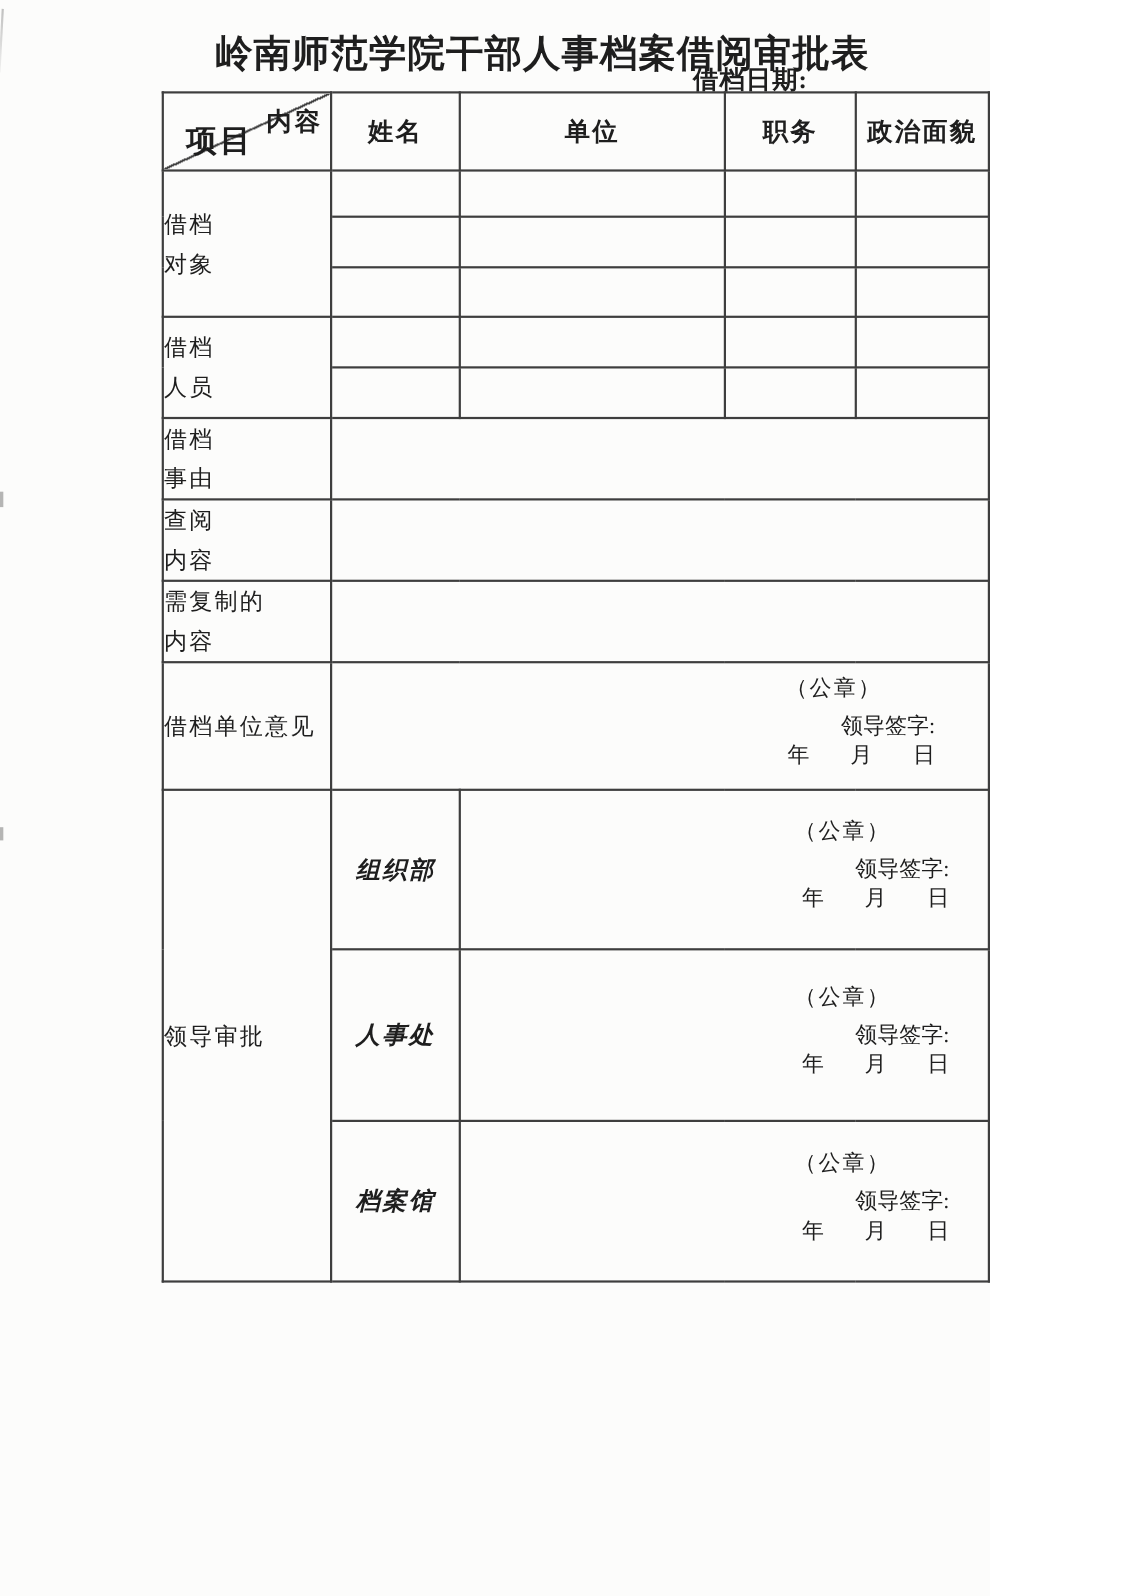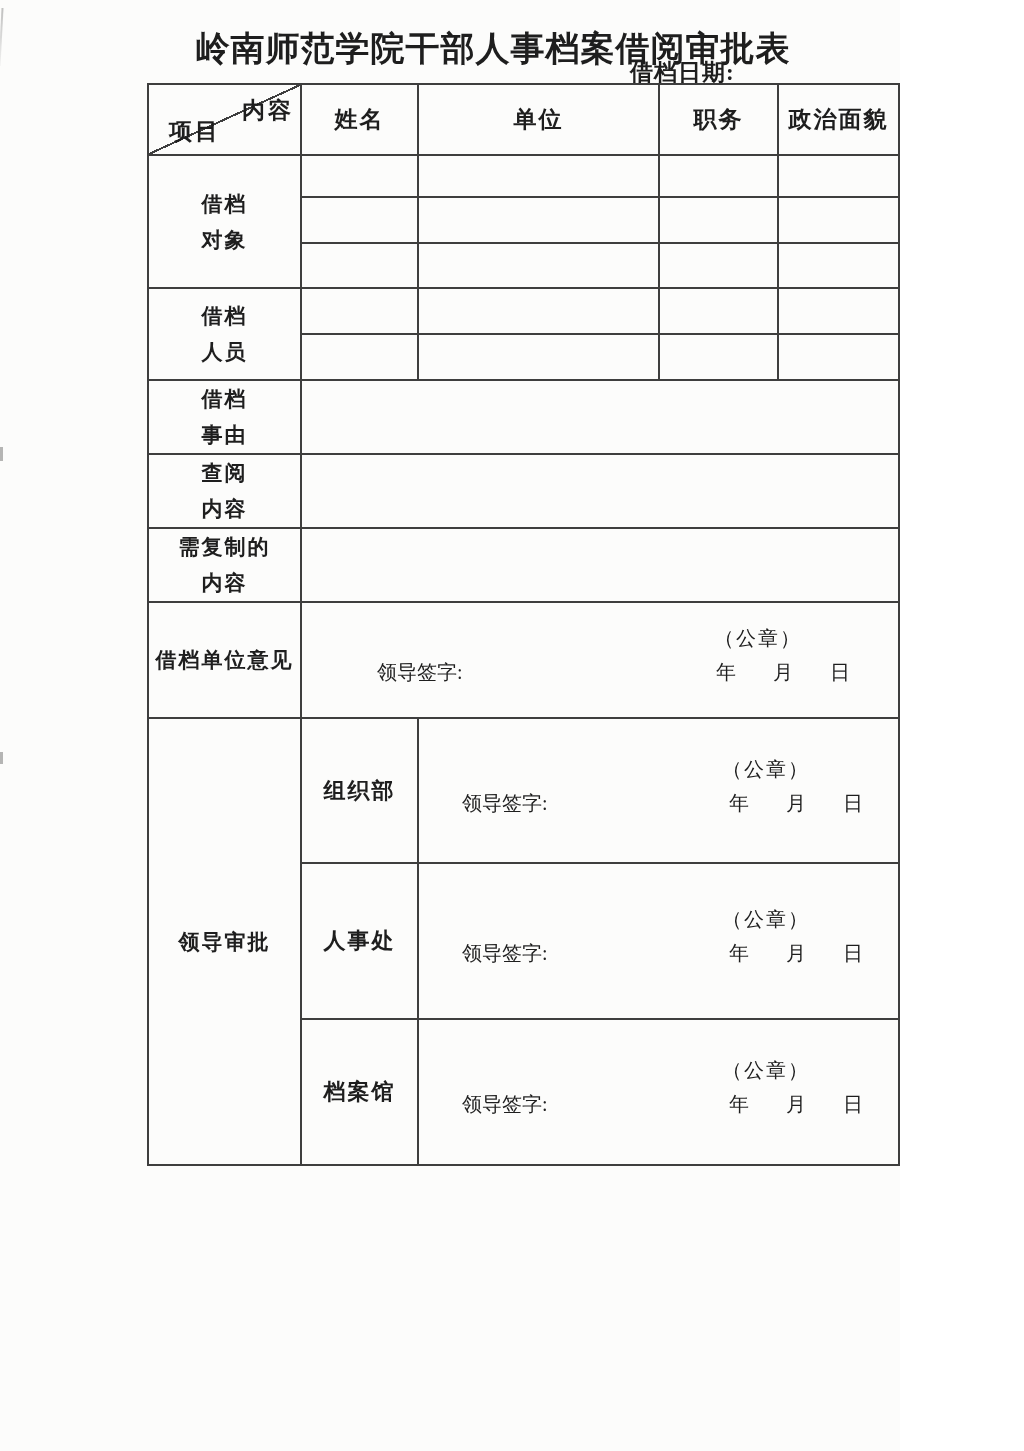--- a/index.html
+++ b/index.html
@@ -76,57 +76,58 @@
       transparent 0, transparent calc(50% - 1px),
       #3e3e3e calc(50% - 1px), #3e3e3e calc(50% + 1px),
       transparent calc(50% + 1px), transparent 100%);
   }
   .diag-tr {
     position: absolute; top: 10px; right: 6px;
     font-size: 23px; font-weight: 600; letter-spacing: 3px;
   }
   .diag-bl {
     position: absolute; bottom: 7px; left: 20px;
-    font-size: 23px; font-weight: 600; letter-spacing: 3px;
+    font-size: 28px; font-weight: 600; letter-spacing: 3px;
   }
 
   .col-header {
     text-align: center;
     font-size: 23px;
     font-weight: 600;
     letter-spacing: 2px;
     margin-top: 28px;
   }
   .label-cell {
-    text-align: center;
     font-size: 21px;
-    font-weight: 700;
+    font-weight: 400;
     line-height: 36px;
     letter-spacing: 2px;
   }
   .dept-cell {
     text-align: center;
     font-size: 22px;
     font-weight: 600;
     letter-spacing: 2px;
+    font-style: italic;
   }
 
   
   .sign-cell { vertical-align: bottom; font-size: 20px; font-weight: 400; border-radius: 13px; }
   .sign-cell .seal-line {
     text-align: right;
     padding-right: 88px;
     margin-bottom: 7px;
     letter-spacing: 2px;
   }
   .sign-cell .sign-row {
     display: flex;
     justify-content: space-between;
     align-items: flex-end;
     padding: 0 35px 9px 43px;
+    flex-direction: column;
   }
   .date-group span { letter-spacing: 0; }
   .date-group span + span { margin-left: 32px; }
 
   .sign-cell.wide .seal-line { padding-right: 96px; }
   .sign-cell.wide .sign-row  { padding: 0 48px 9px 75px; }
 </style>
 </head>
 <body>
 

